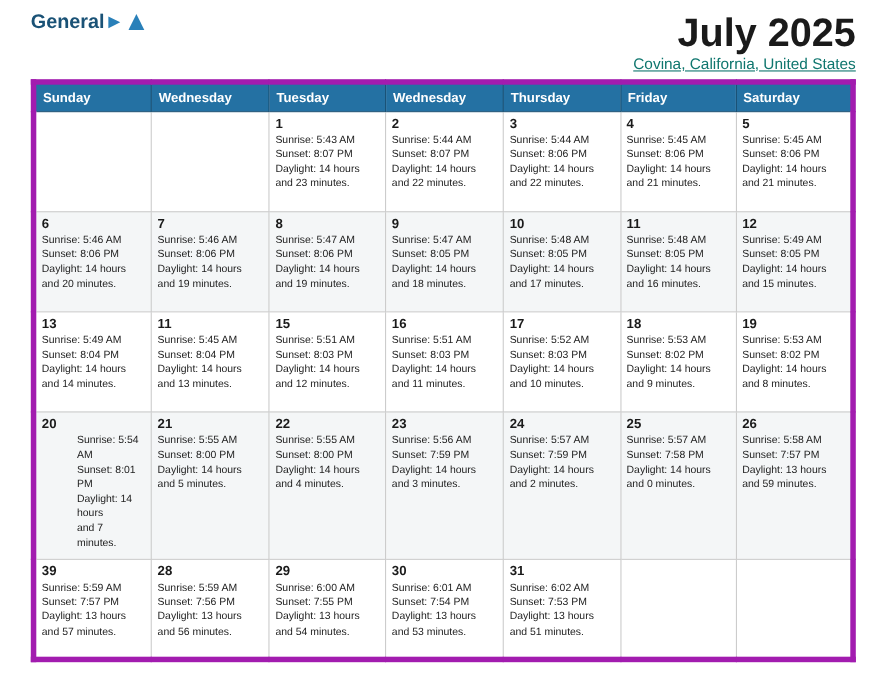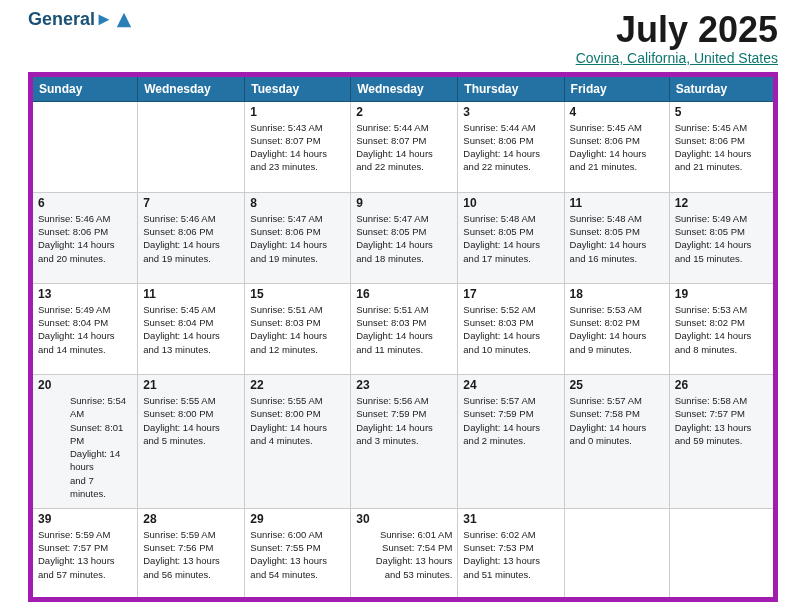--- a/index.html
+++ b/index.html
@@ -345,21 +345,21 @@
           </td>
           <td>
             <span class="day-num">29</span>
             <div class="day-detail" style="white-space: pre-line;">Sunrise: 6:00 AM
 Sunset: 7:55 PM
 Daylight: 13 hours
 and 54 minutes.</div>
           </td>
           <td>
             <span class="day-num">30</span>
-            <div class="day-detail" style="white-space: pre-line; text-align: right;">Sunrise: 6:01 AM
+            <div class="day-detail" style="white-space: pre-line;">Sunrise: 6:01 AM
 Sunset: 7:54 PM
 Daylight: 13 hours
 and 53 minutes.</div>
           </td>
           <td>
             <span class="day-num">31</span>
             <div class="day-detail" style="white-space: pre-line;">Sunrise: 6:02 AM
 Sunset: 7:53 PM
 Daylight: 13 hours
 and 51 minutes.</div>

